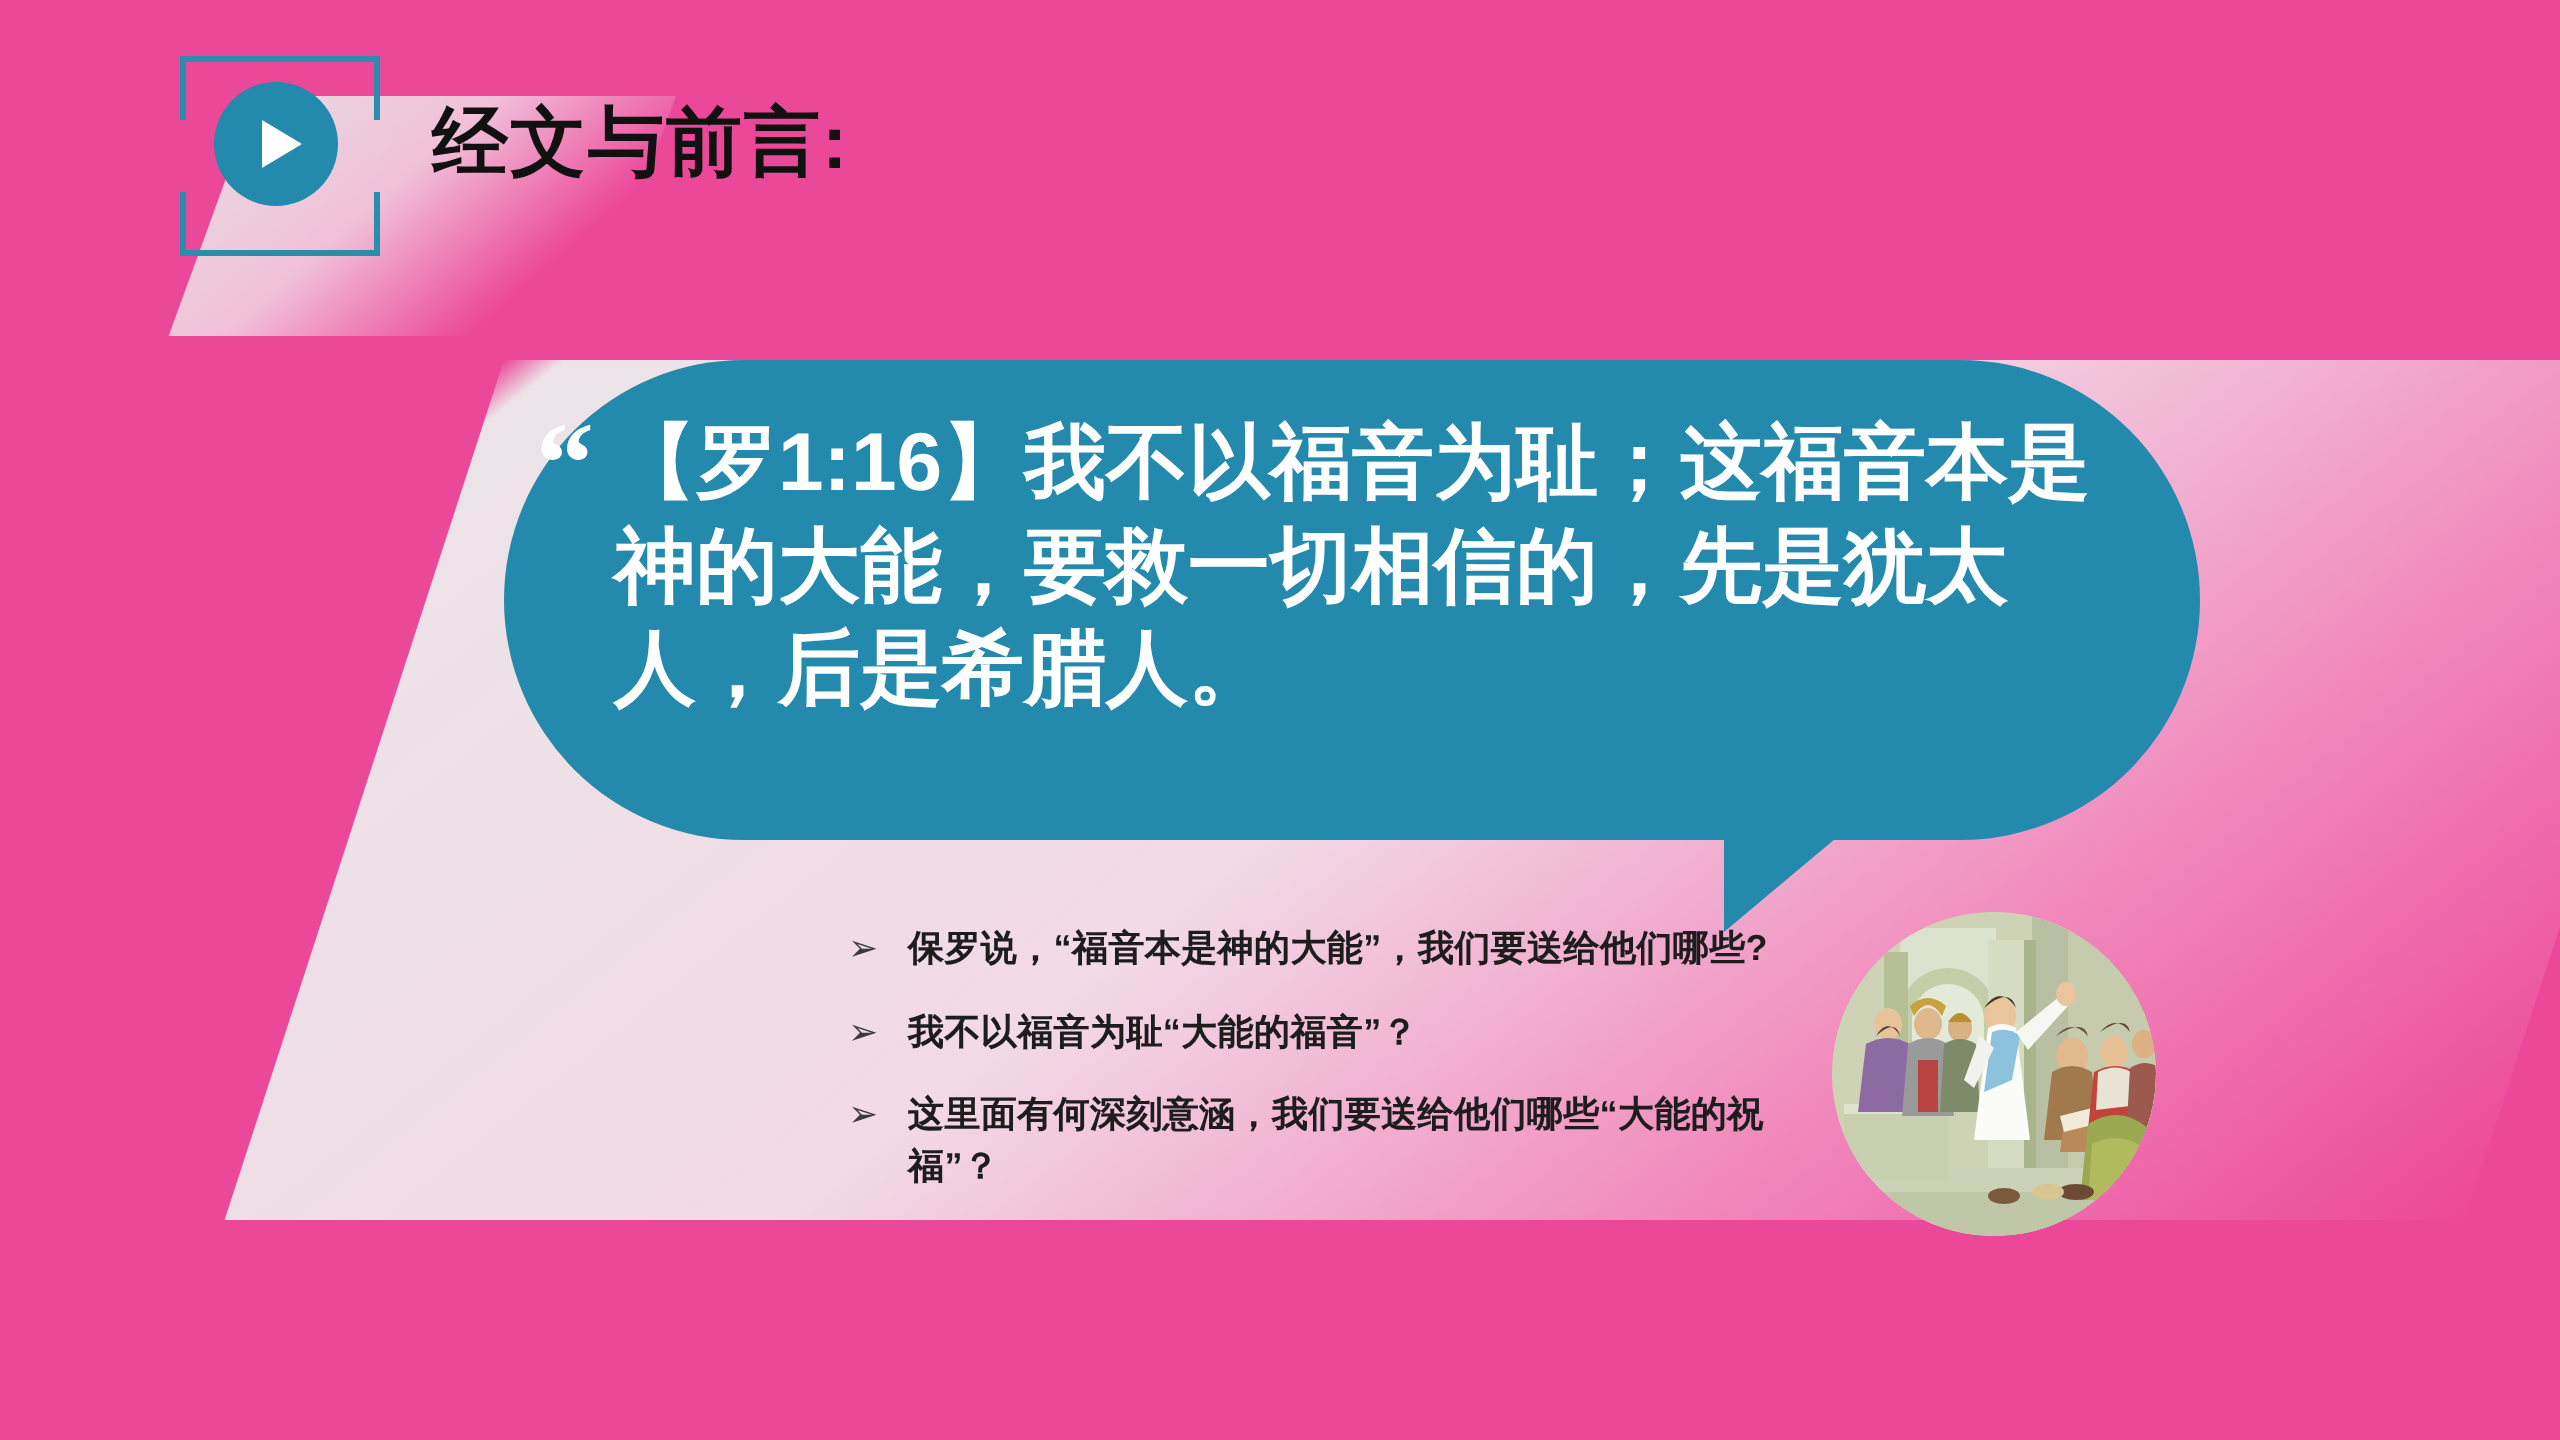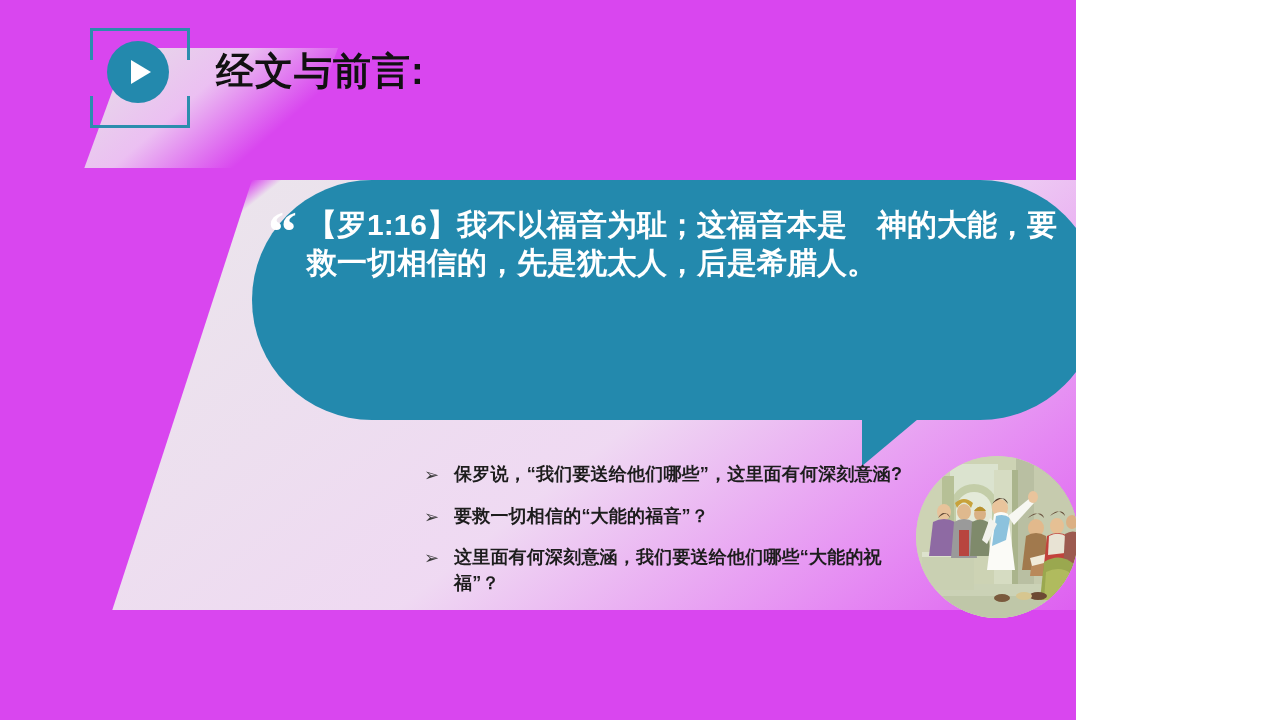--- a/index.html
+++ b/index.html
@@ -6,23 +6,23 @@
   html, body {
     margin: 0;
     padding: 0;
     background: #ffffff;
   }
   body {
     font-family: "Liberation Sans", "DejaVu Sans", sans-serif;
   }
   #slide {
     position: relative;
-    width: 1076px;
+    width: 1280px;
     height: 720px;
-    background: #d946ef;
+    background: #ec4899;
     overflow: hidden;
   }
 
   
   .bubble-longshadow {
     position: absolute;
     left: 252px;
     top: 180px;
     width: 1120px;
     height: 430px;
@@ -139,21 +139,21 @@
   .quote-mark {
     font-size: 58px;
     font-weight: 700;
     color: #ffffff;
     line-height: 0.9;
     margin-right: 10px;
     font-family: "Liberation Serif", "DejaVu Serif", serif;
     flex: 0 0 auto;
   }
   .quote-text {
-    font-size: 30px;
+    font-size: 41px;
     font-weight: 700;
     color: #ffffff;
     line-height: 1.26;
     letter-spacing: 0px;
     text-indent: 0;
     flex: 1 1 auto;
   }
 
   
   .bullets {
@@ -221,25 +221,25 @@
   <div class="bubble"></div>
   <div class="bubble-tail"></div>
   <div class="quote-wrap">
     <span class="quote-mark">“</span>
     <span class="quote-text">【罗1:16】我不以福音为耻；这福音本是　神的大能，要救一切相信的，先是犹太人，后是希腊人。</span>
   </div>
 
   <div class="bullets">
     <div class="bullet-row">
       <span class="bullet-arrow">➢</span>
-      <span class="bullet-text">保罗说，“我们要送给他们哪些”，这里面有何深刻意涵?</span>
+      <span class="bullet-text">保罗说，“福音本是神的大能”，我们要送给他们哪些?</span>
     </div>
     <div class="bullet-row">
       <span class="bullet-arrow">➢</span>
-      <span class="bullet-text">要救一切相信的“大能的福音”？</span>
+      <span class="bullet-text">我不以福音为耻“大能的福音”？</span>
     </div>
     <div class="bullet-row">
       <span class="bullet-arrow">➢</span>
       <span class="bullet-text">这里面有何深刻意涵，我们要送给他们哪些“大能的祝福”？</span>
     </div>
   </div>
 
   <div class="illus">
     <svg width="162" height="162" viewBox="0 0 162 162" xmlns="http://www.w3.org/2000/svg" aria-hidden="true">
       <defs>

